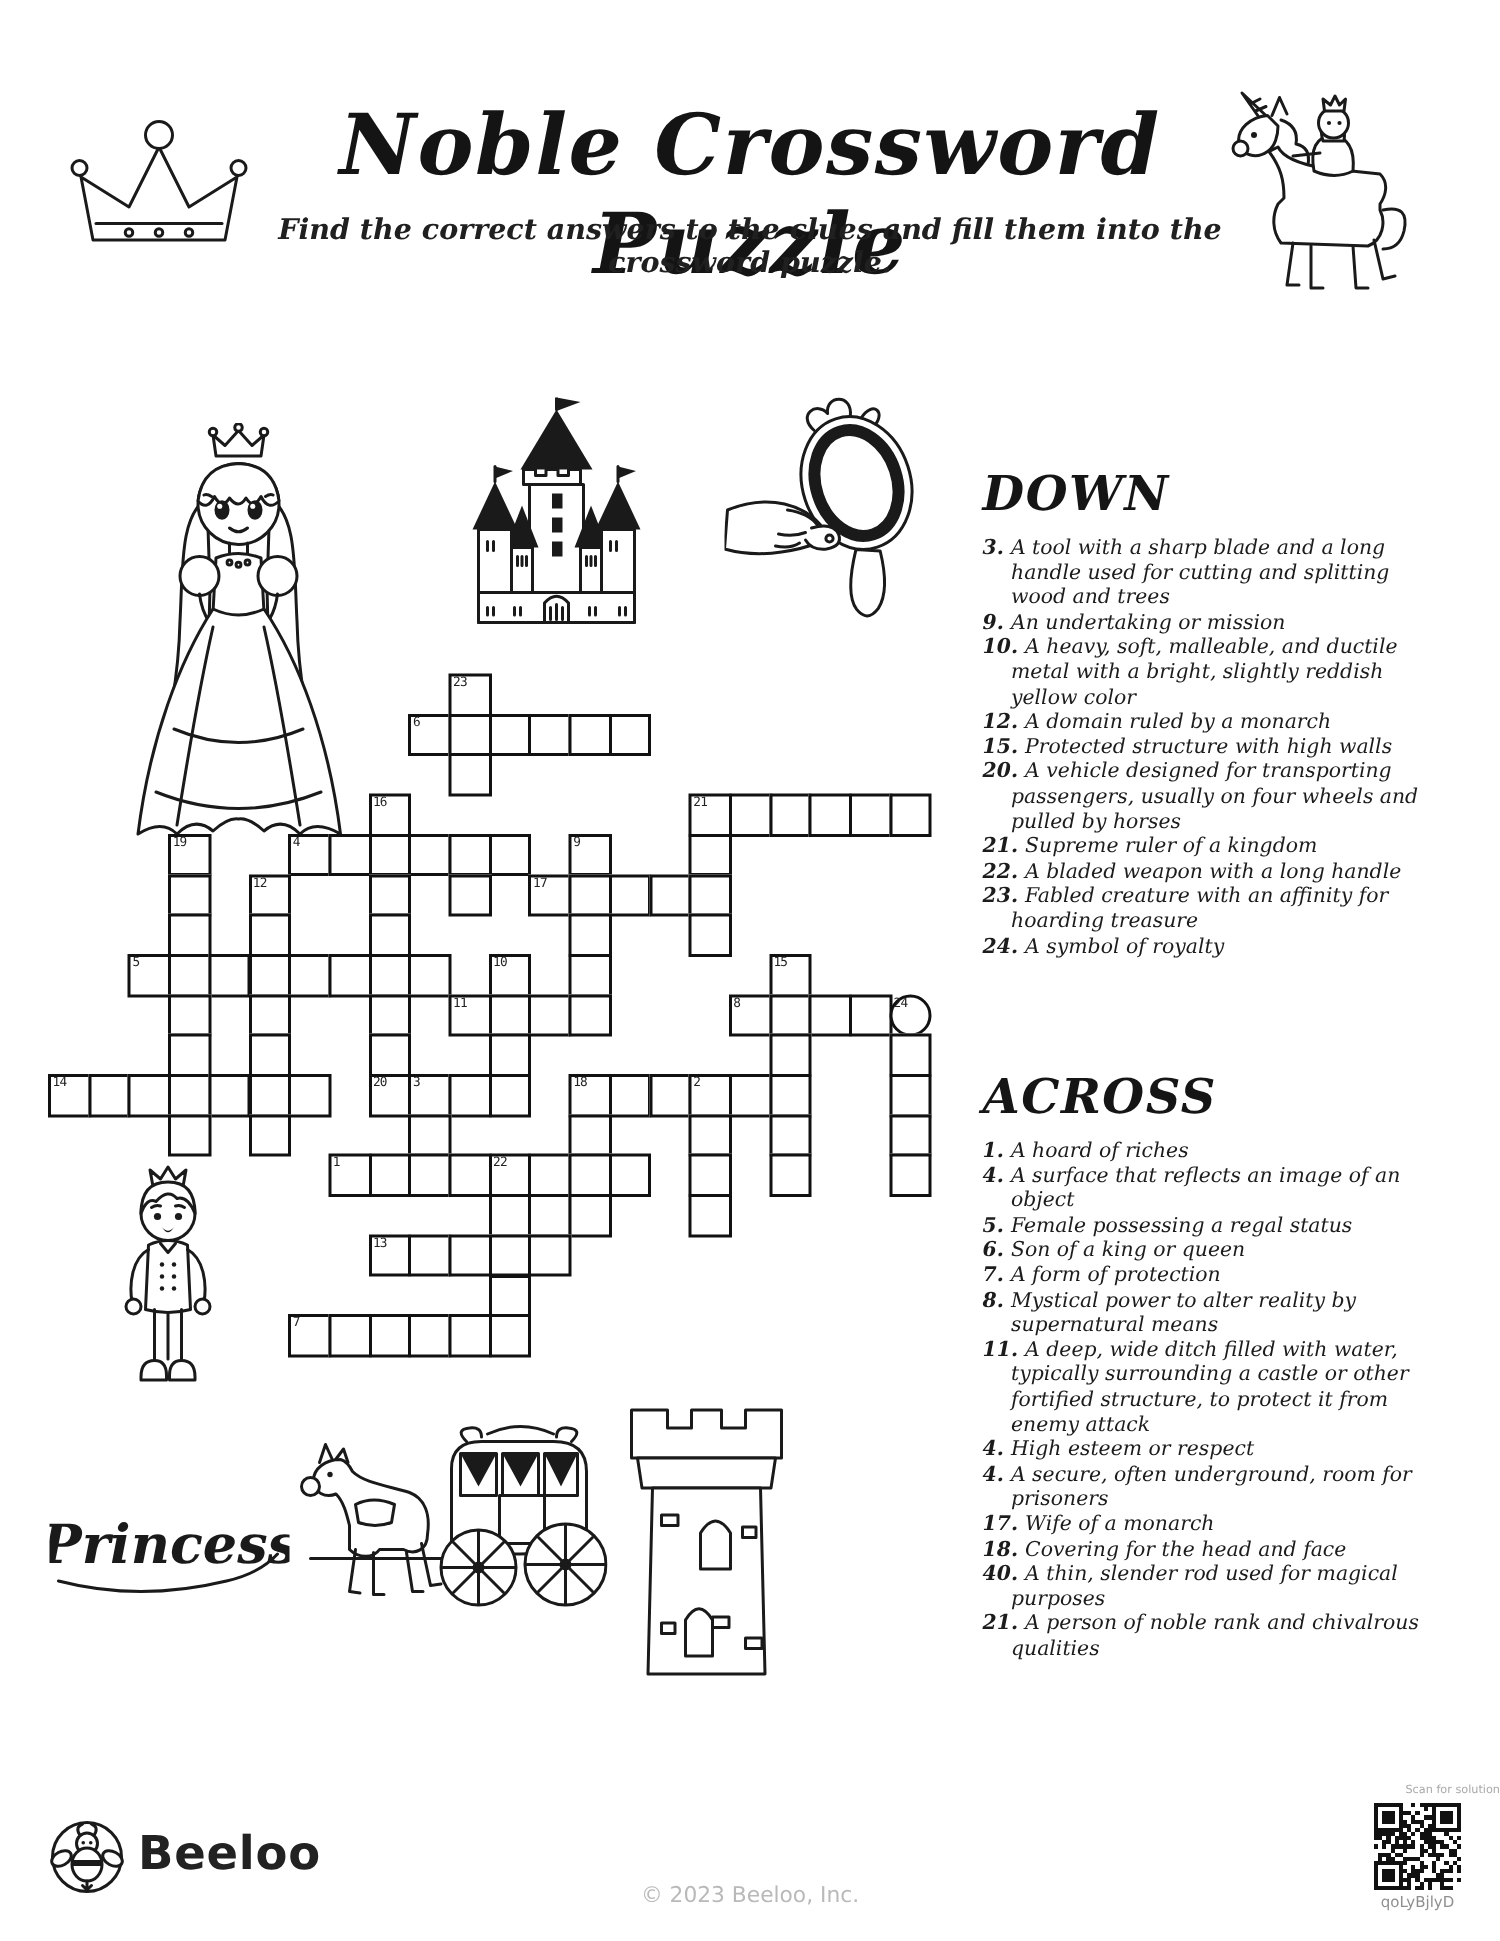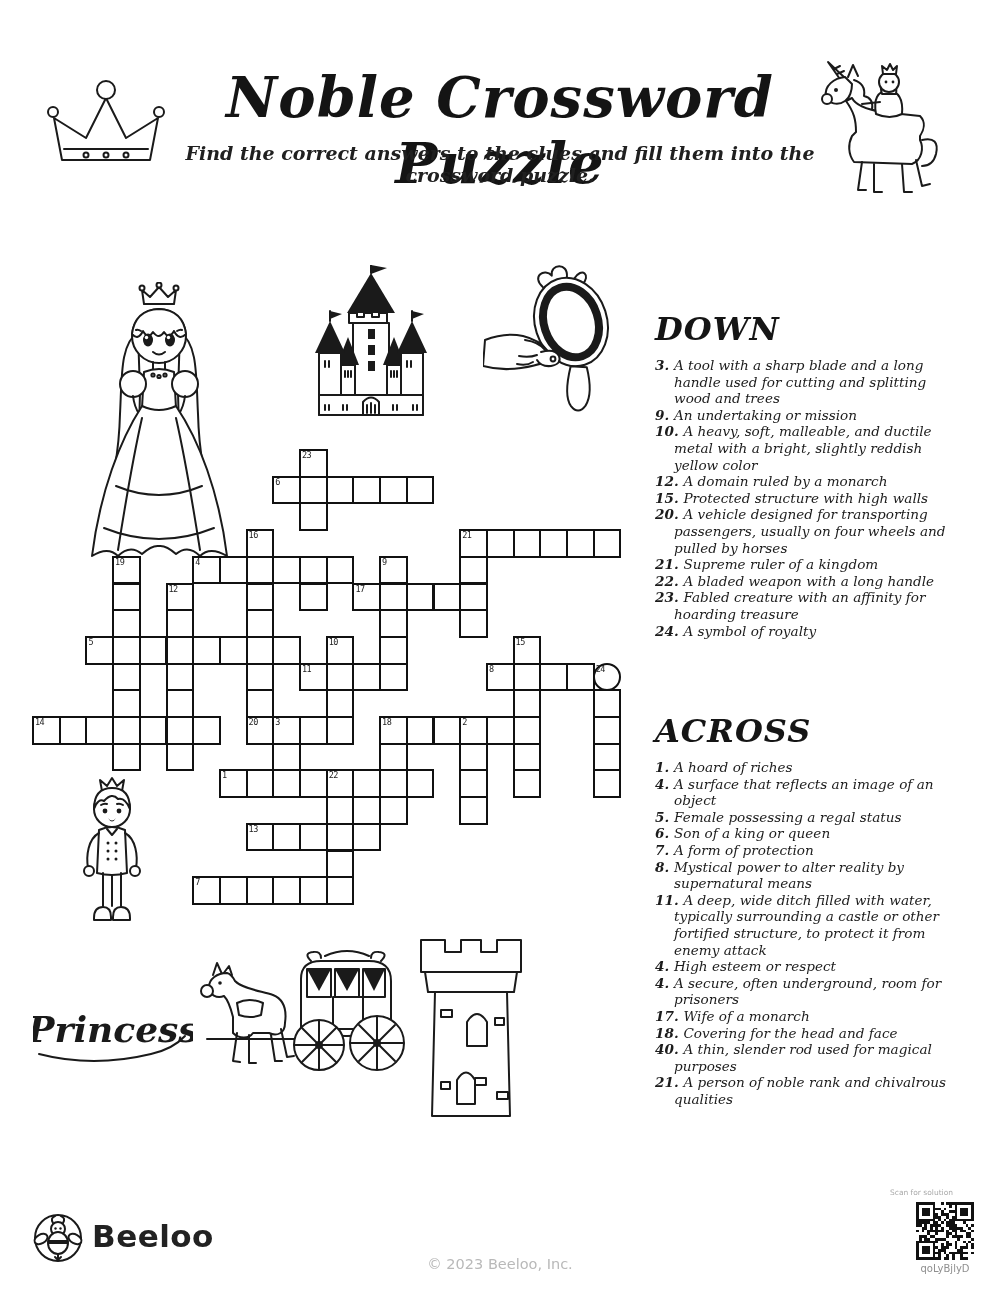--- a/index.html
+++ b/index.html
@@ -22,21 +22,21 @@
   .clue-col{width:305px;}
   .clue-heading{font-size:32px;font-weight:bold;font-style:italic;letter-spacing:1px;color:#151515;margin:0 0 9px 0;}
   .clue{font-size:13.6px;line-height:16.6px;font-style:italic;color:#1c1c1c;
         padding-left:19px;text-indent:-19px;}
   .clue b{font-weight:bold;font-style:italic;}
   
   #brand-name{left:92px;top:1218px;font-family:"DejaVu Sans","Liberation Sans",sans-serif;
               font-weight:bold;font-size:31px;color:#222;letter-spacing:0.5px;}
   #copyright{left:300px;top:1256px;width:400px;text-align:center;
              font-family:"DejaVu Sans","Liberation Sans",sans-serif;font-size:14.5px;color:#b9b9b9;}
-  #qr-label{left:890px;top:1188px;width:110px;text-align:left;
+  #qr-label{left:890px;top:1188px;width:110px;text-align:right;
             font-family:"DejaVu Sans","Liberation Sans",sans-serif;font-size:7.5px;color:#a9a9a9;}
   #qr-code-text{left:890px;top:1263px;width:110px;text-align:center;
             font-family:"DejaVu Sans","Liberation Sans",sans-serif;font-size:10px;color:#8f8f8f;}
   
   #princess-word{left:33px;top:998px;}
   .lineart{stroke:#1a1a1a;fill:none;stroke-width:2;stroke-linecap:round;stroke-linejoin:round;}
   .fillw{fill:#ffffff;}
   .fillb{fill:#1a1a1a;stroke:none;}
 </style>
 </head>

